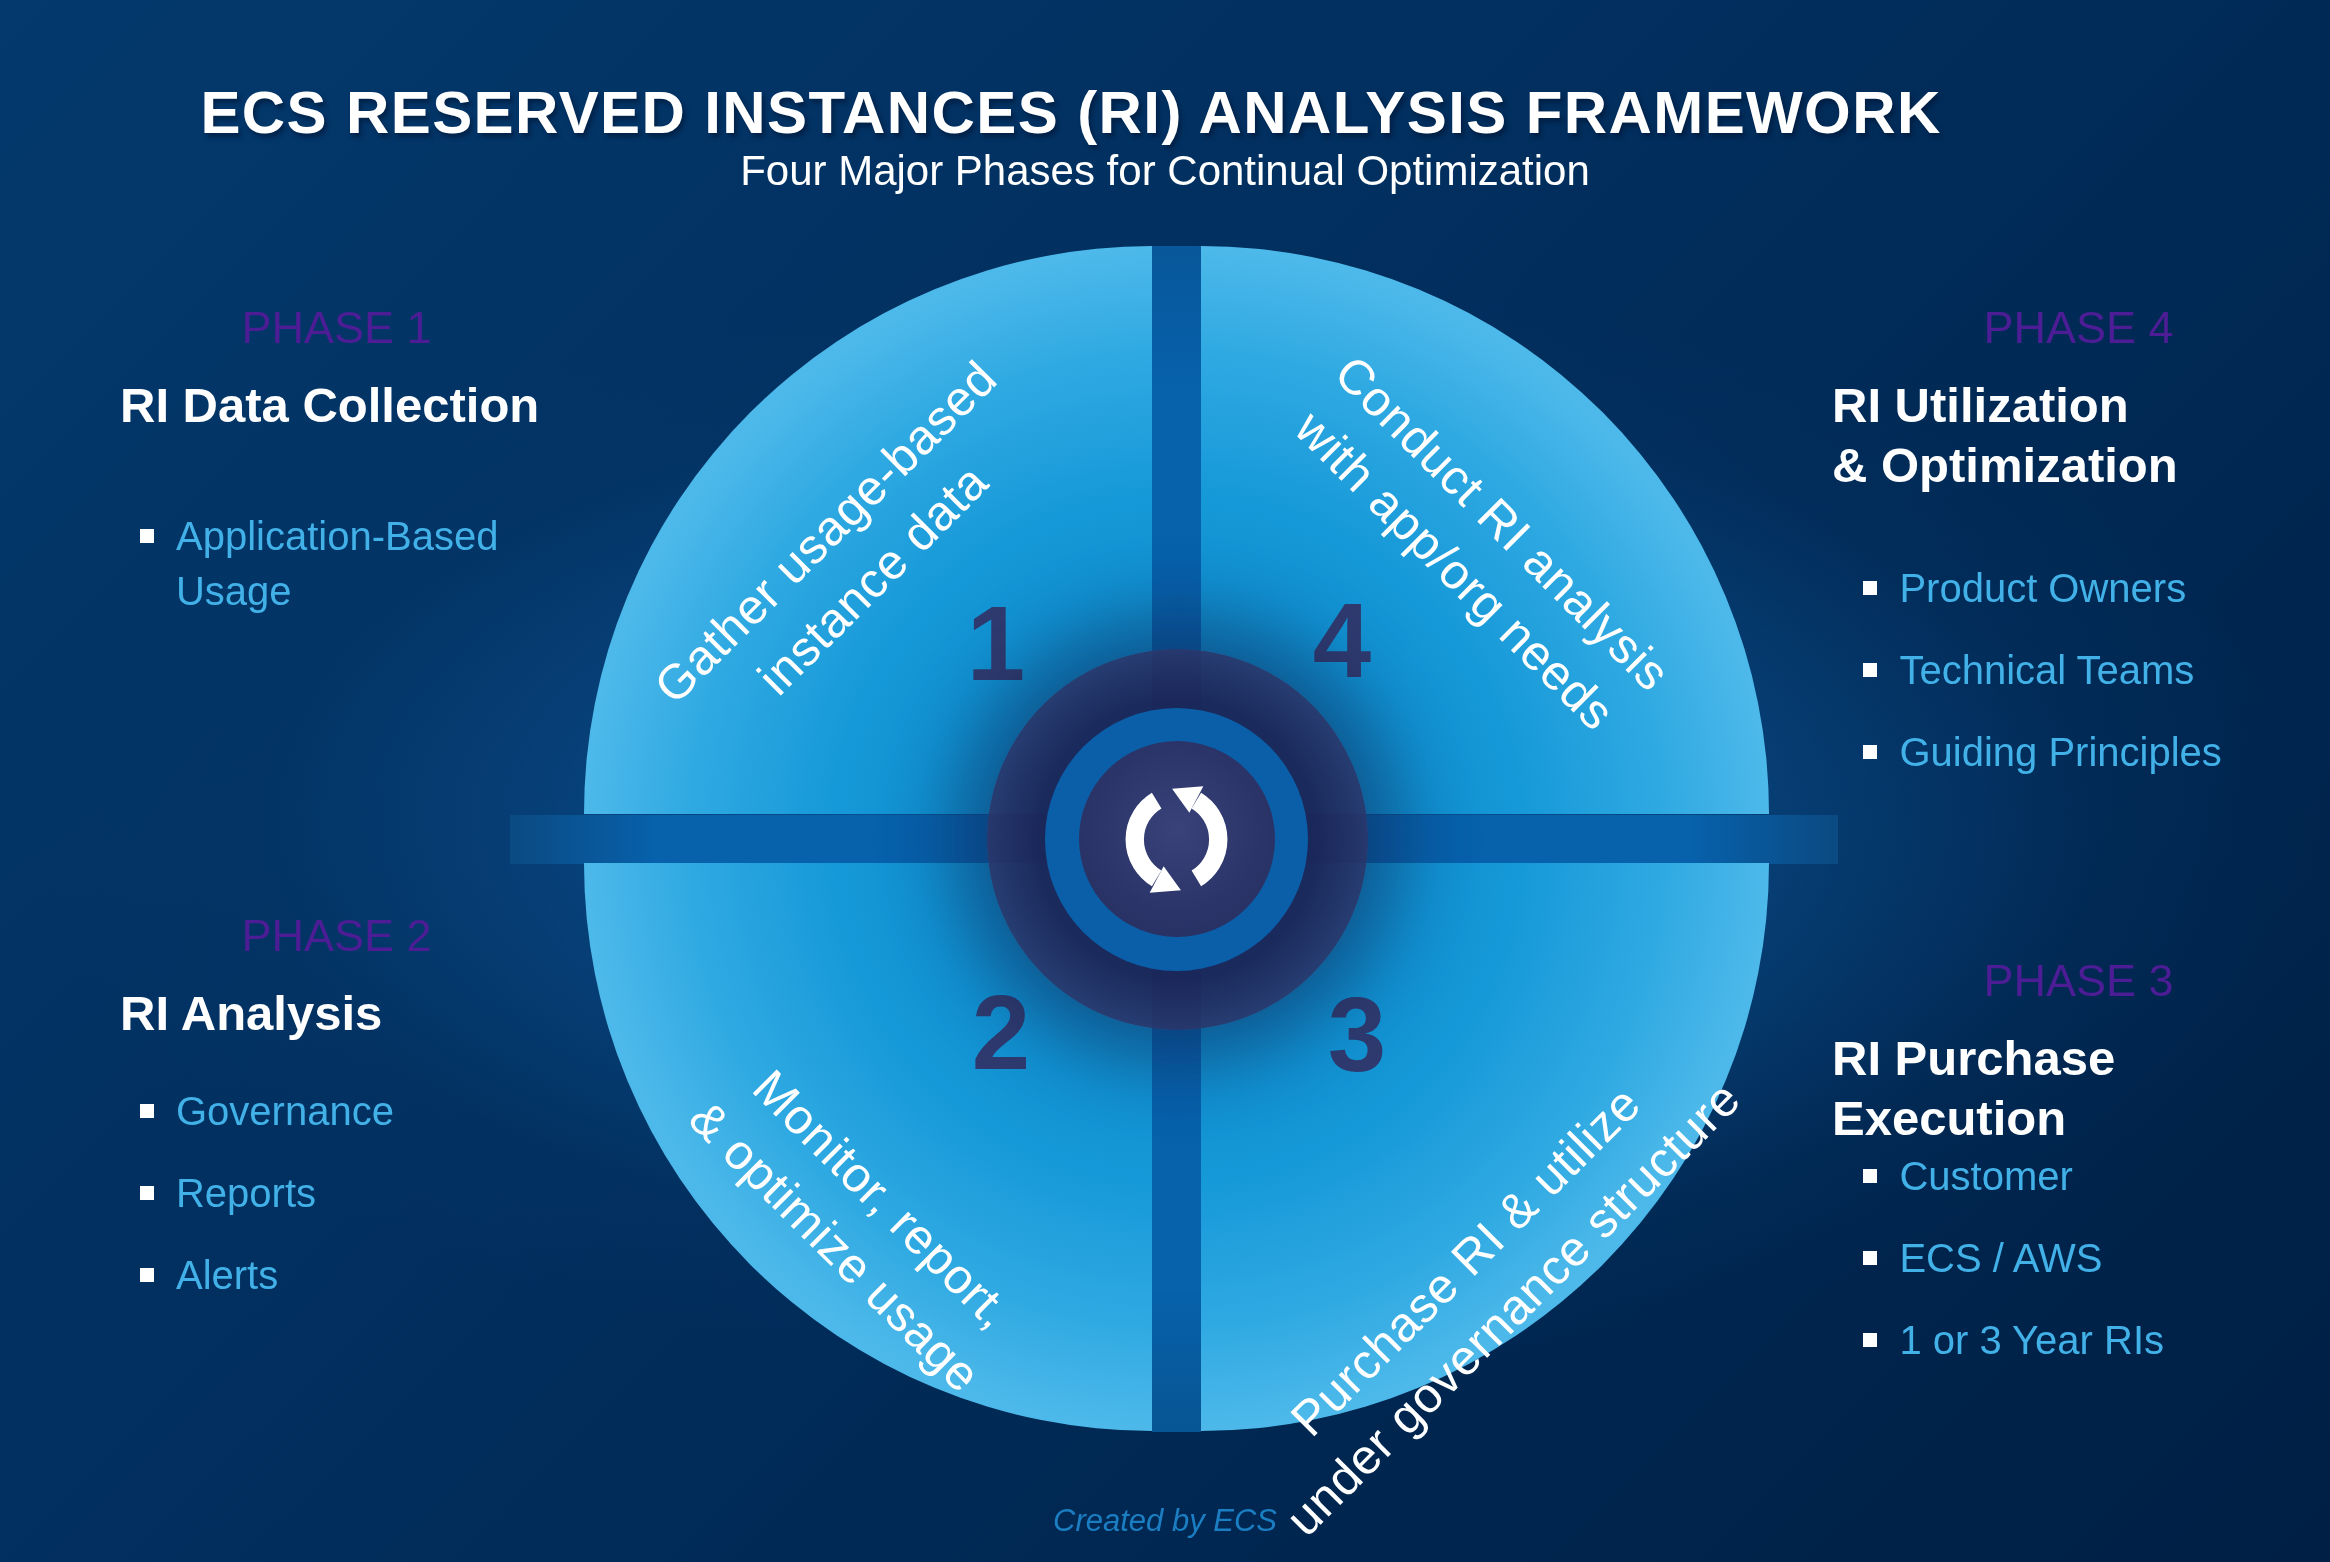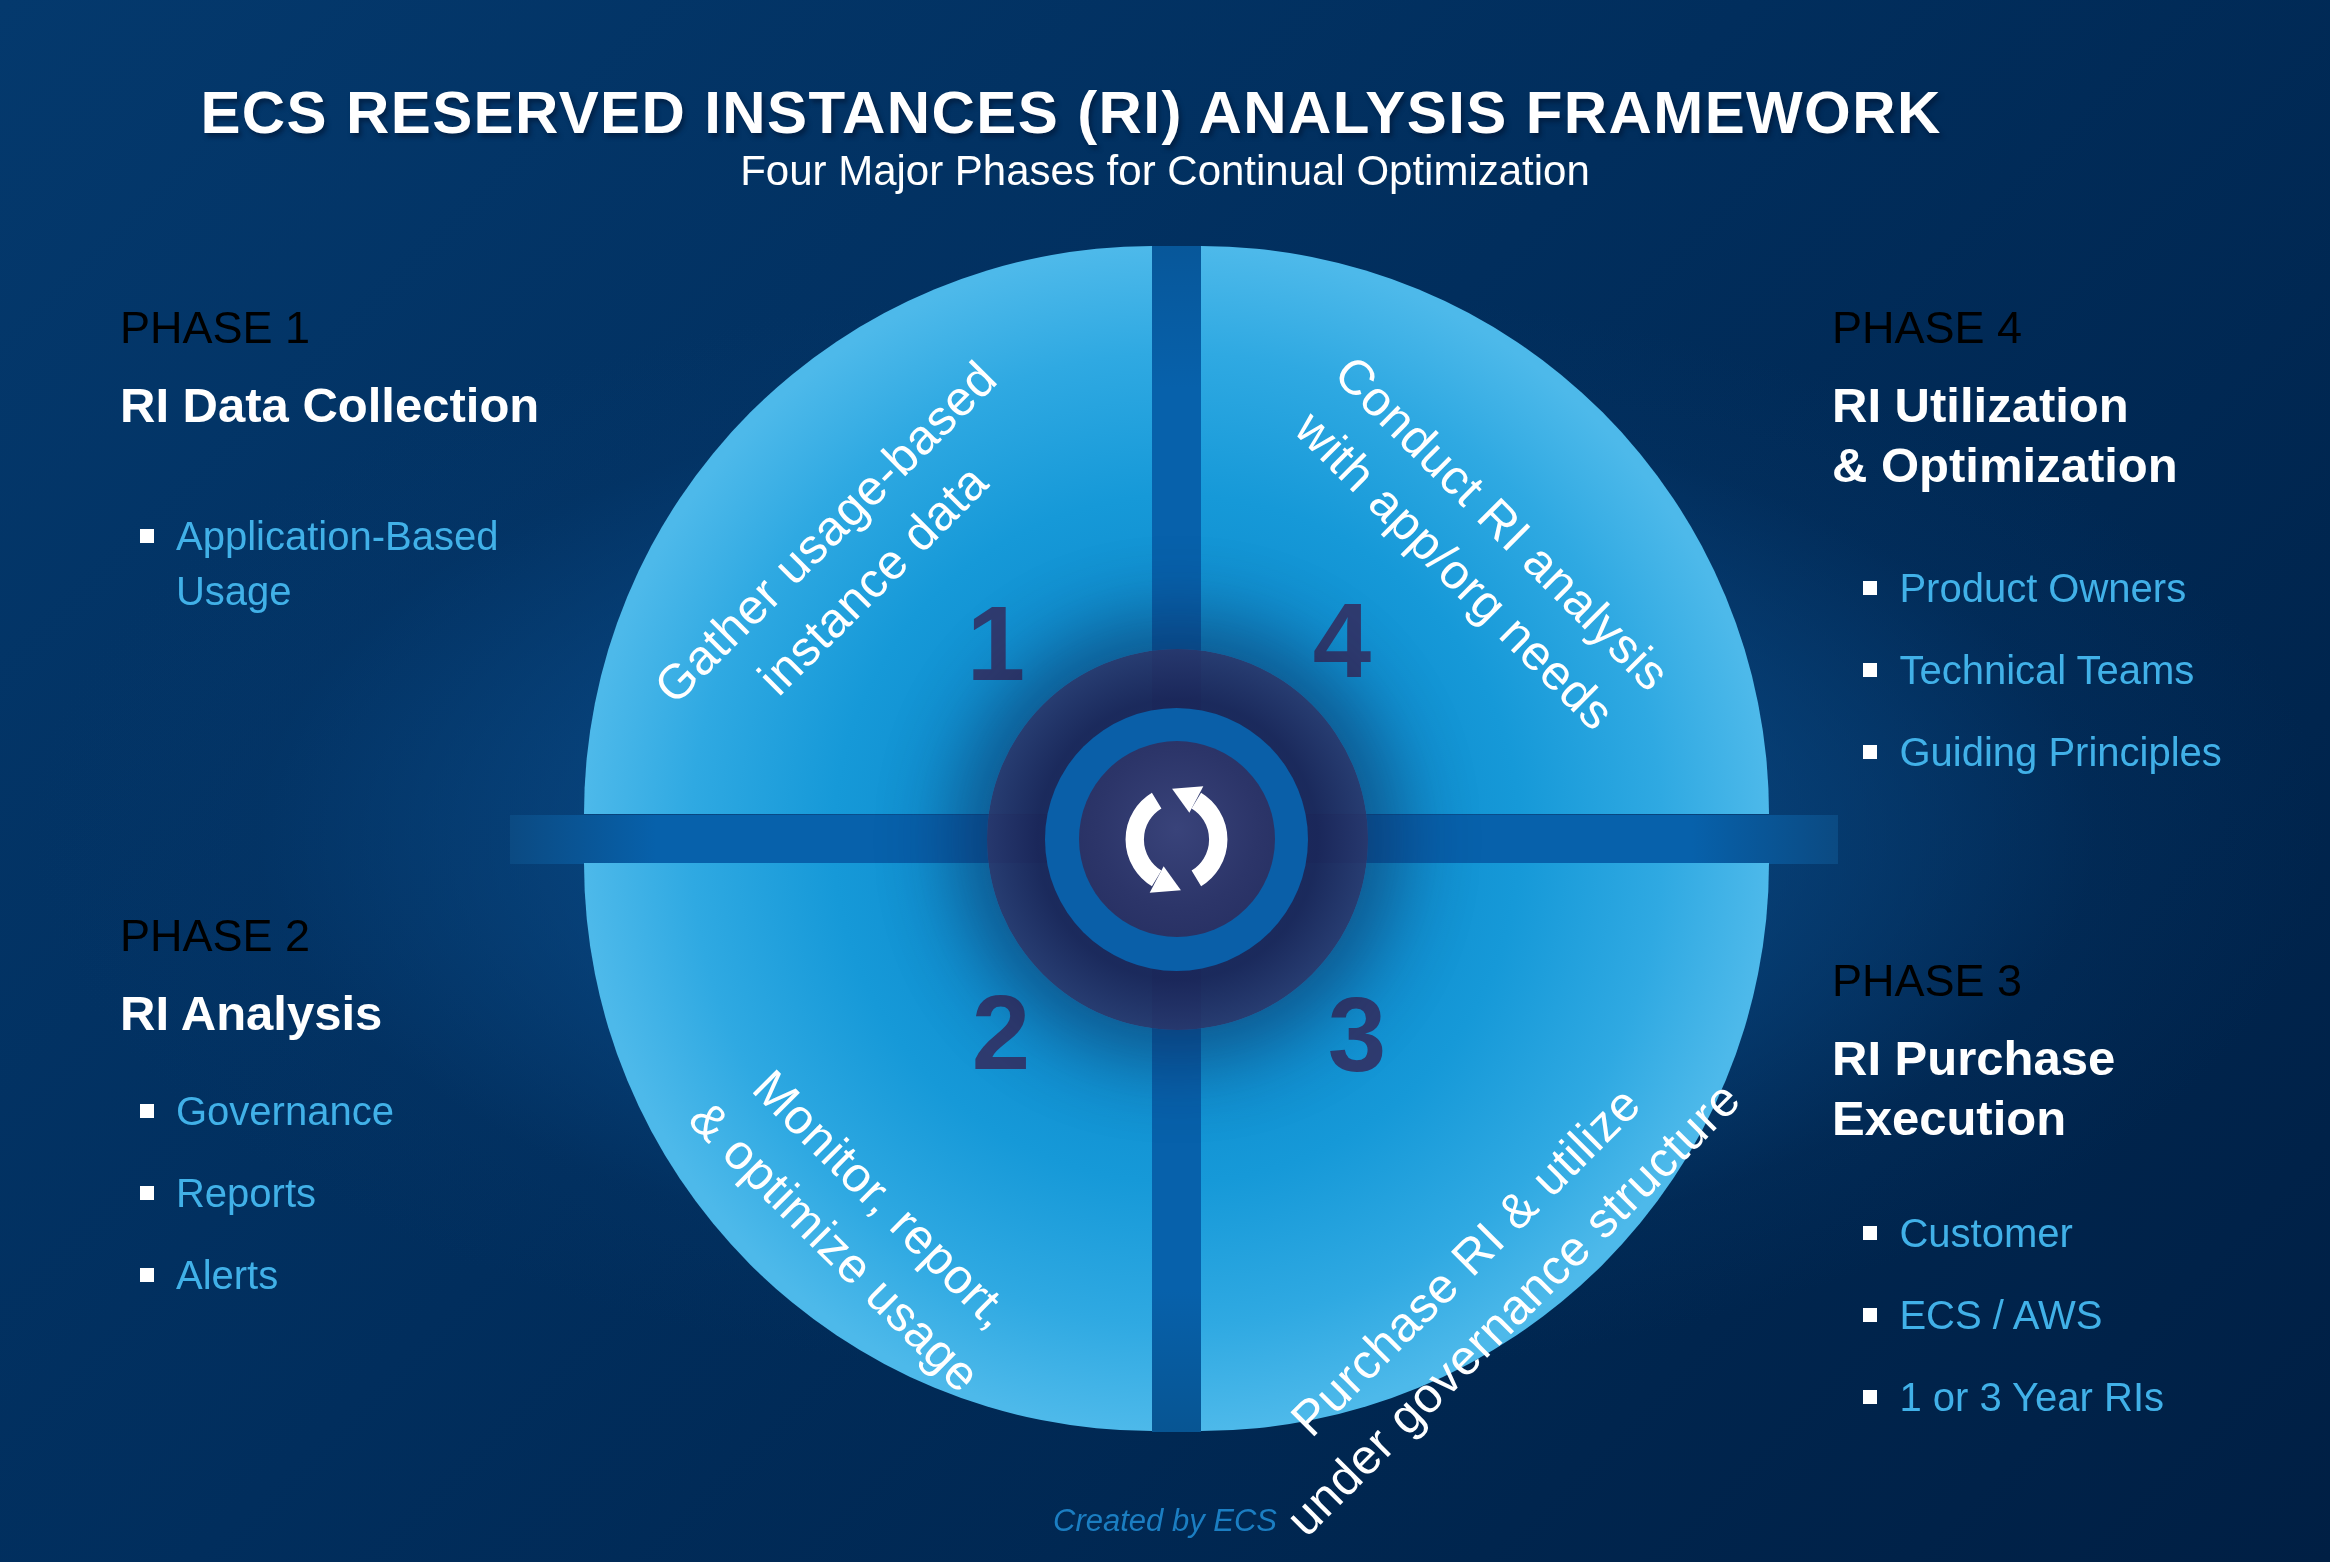--- a/index.html
+++ b/index.html
@@ -75,28 +75,28 @@
   .subtitle{
     position:absolute;left:0;top:147px;width:2330px;text-align:center;color:#ffffff;
     font-size:42px;font-weight:normal;
   }
   
   .phase{position:absolute;z-index:4;}
   .phase.tl{left:120px; top:301px; width:433px;}
   .phase.bl{left:120px; top:909px;width:433px;}
   .phase.tr{left:1832px;top:301px; width:493px;}
   .phase.br{left:1832px;top:954px;width:493px;}
-  .p-label{font-size:45px;line-height:54px;color:#000000;margin-bottom:9.8px;}
+  .p-label{font-size:45px;line-height:54px;color:#4c1d95;margin-bottom:9.8px;text-align:center;}
   .p-heading{font-size:49px;line-height:1.22;font-weight:bold;color:#ffffff;margin-top:21px;}
   .phase ul{list-style:none;margin:0;padding:0;}
   .phase li{display:flex;align-items:flex-start;font-size:40px;line-height:55px;color:#41b1e8;}
   .phase.tl ul{margin-top:73px;} .phase.tl li{margin-bottom:70px;}
   .phase.bl ul{margin-top:40px;}  .phase.bl li{margin-bottom:27px;}
   .phase.tr ul{margin-top:65px;}  .phase.tr li{margin-bottom:27px;}
-  .phase.br ul{margin-top:57px;}  .phase.br li{margin-bottom:27px;}
+  .phase.br ul{}  .phase.br li{margin-bottom:27px;}
   .phase.tl li,.phase.bl li{padding-left:19.6px;}
   .phase.tr li,.phase.br li{padding-left:31px;}
   .sq{flex:none;width:14px;height:14px;background:#ffffff;margin-top:20px;margin-right:22.4px;}
   
   .footer{
     position:absolute;left:0;top:1503px;width:2330px;text-align:center;
     font-size:31px;font-style:italic;color:#1b7ec2;
   }
 </style>
 </head>

